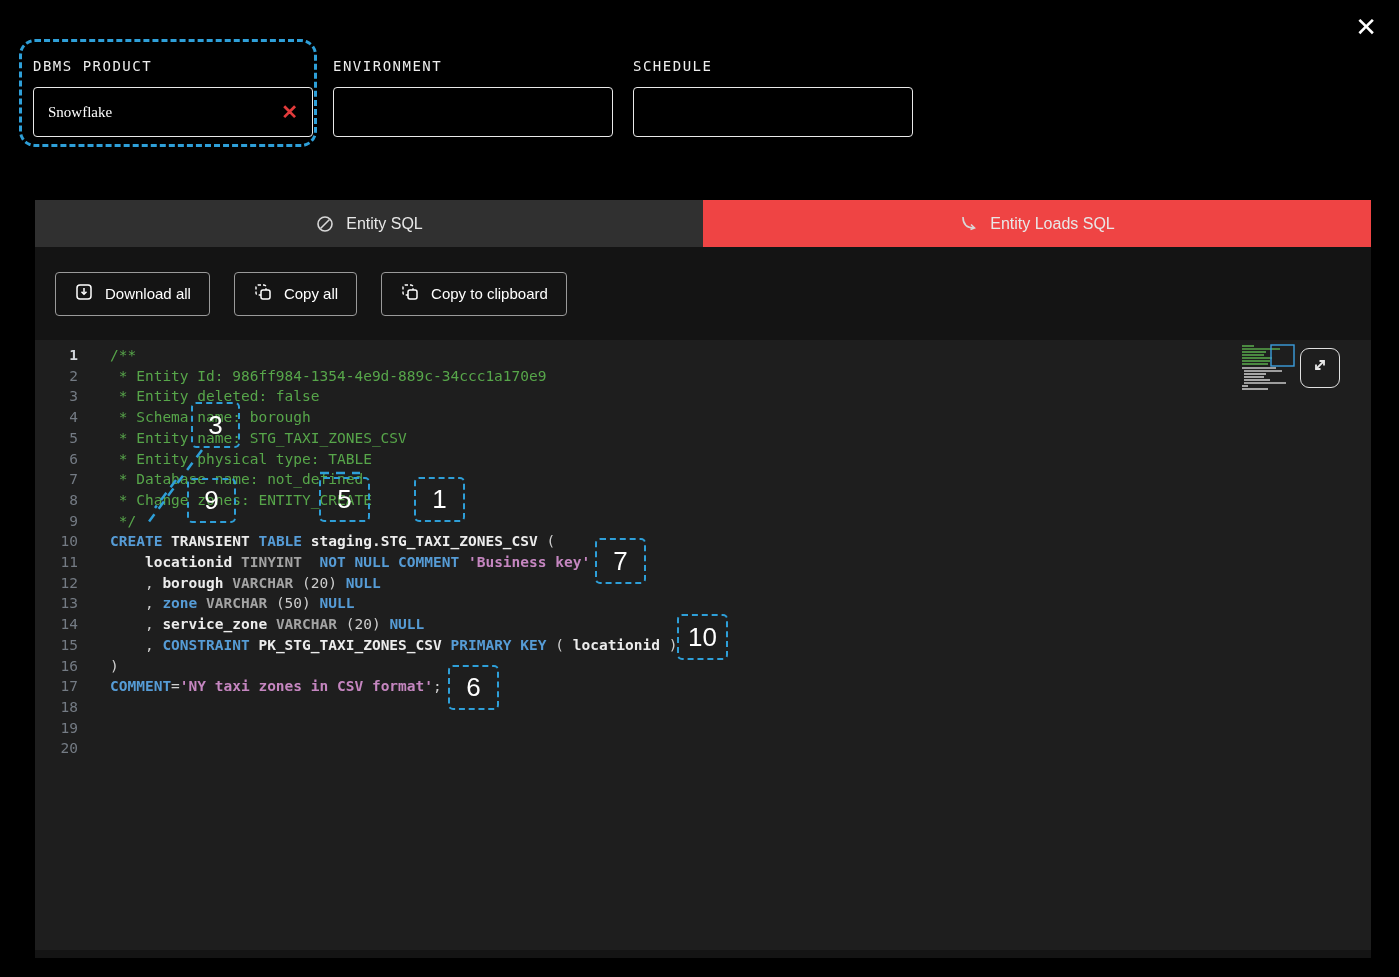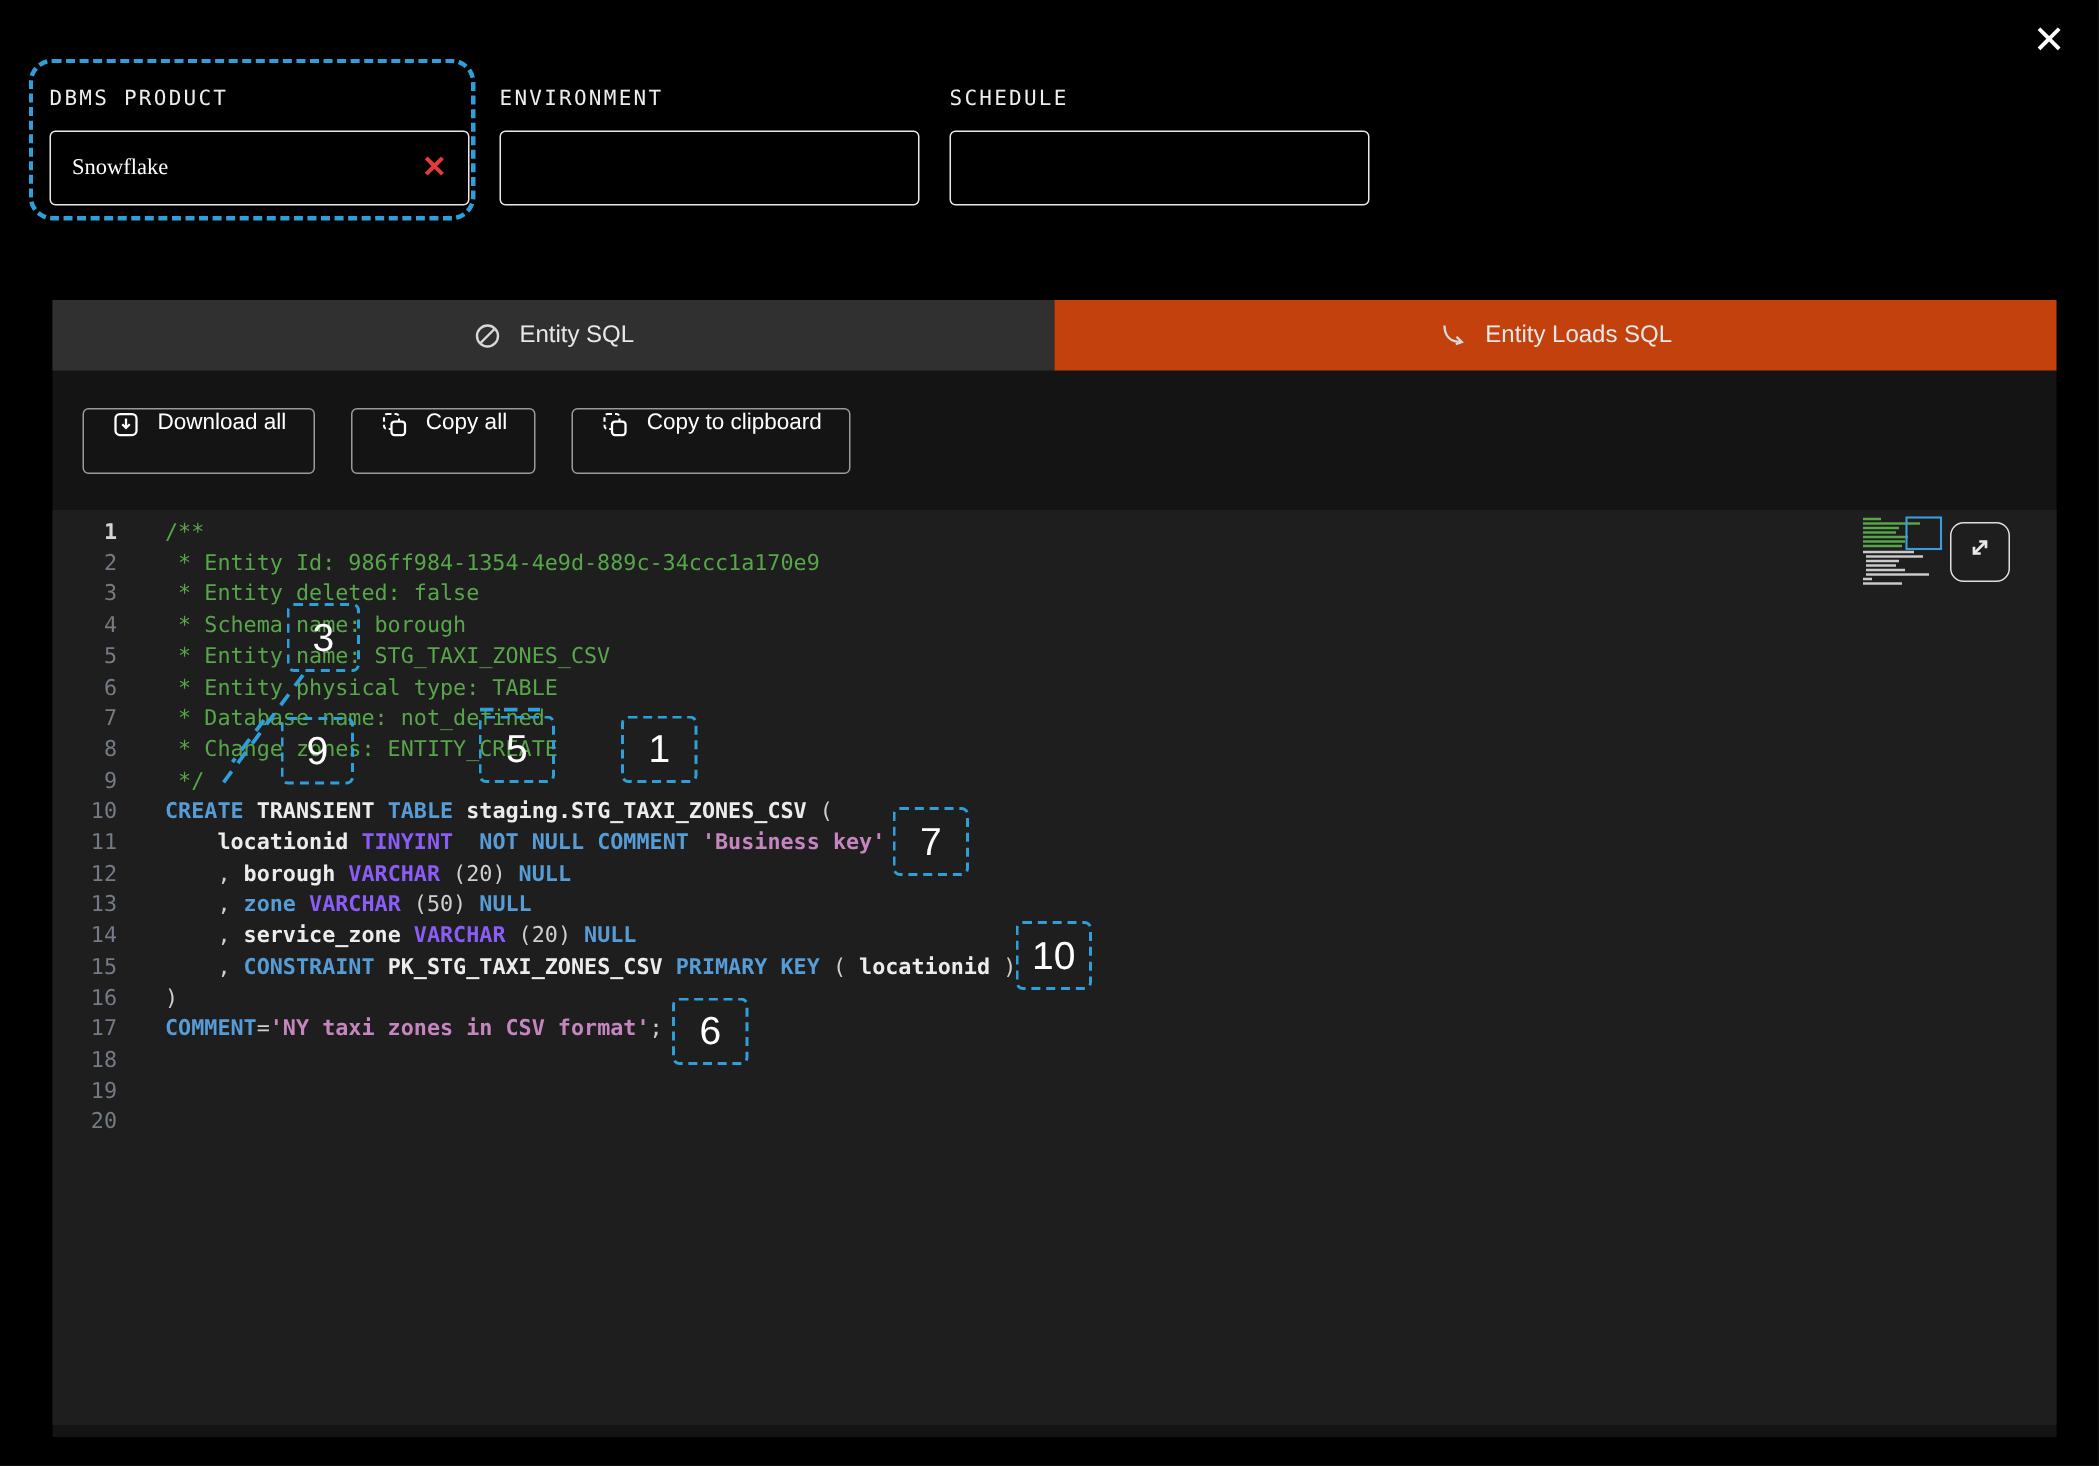--- a/index.html
+++ b/index.html
@@ -40,46 +40,46 @@
     position:absolute; left:19px; top:39px; width:298px; height:108px;
     border:3px dashed #2e9fd8; border-radius:16px; pointer-events:none;
   }
 
   
   .panel { position:absolute; left:35px; top:200px; width:1336px; height:758px; background:#141414; }
 
   .tabbar { display:flex; height:47px; }
   .tab {
     flex:1; display:flex; align-items:center; justify-content:center; gap:11px;
-    font-size:16px; color:#e8e8e8; background:#c2410c; cursor:pointer;
+    font-size:16px; color:#e8e8e8; background:#ef4444; cursor:pointer;
   }
   .tab.active { background:#303030; }
   .tab svg { display:block; }
 
   .toolbar { height:93px; display:flex; align-items:center; padding-left:20px; gap:24px; }
   .tbtn {
-    display:flex; gap:11px; height:44px; padding:0 18px;
+    display:flex; align-items:center; gap:11px; height:44px; padding:0 18px;
     border:1px solid #9a9a9a; border-radius:4px; background:transparent;
     font-size:15px; color:#fff; cursor:pointer; font-family:"Liberation Sans", sans-serif;
   }
 
   
   .code-area {
     position:absolute; left:0; top:140px; width:1336px; height:610px;
     background:#1e1e1e; overflow:hidden; padding-top:5px;
     font-family:"DejaVu Sans Mono", monospace; font-size:14.5px; line-height:20.7px;
   }
   .code-line { display:flex; white-space:pre; }
   .ln { width:43px; text-align:right; color:#747b84; flex:none; user-select:none; }
   .ln-active { color:#d2d6db; font-weight:bold; }
   .lc { margin-left:32px; }
 
   .tok-c { color:#57a64a; }
   .tok-k { color:#569cd6; font-weight:bold; }
-  .tok-t { color:#8b5cf6; font-weight:bold; }
+  .tok-t { color:#a3a3a3; font-weight:bold; }
   .tok-s { color:#c586c0; font-weight:bold; }
   .tok-p { color:#cfcfcf; }
   .tok-i { color:#ececec; font-weight:bold; }
 
   .minimap { position:absolute; top:4px; right:75px; width:56px; height:52px; }
   .expand-btn {
     position:absolute; top:8px; right:31px; width:40px; height:40px;
     border:1.5px solid #e0e0e0; border-radius:9px; background:#1e1e1e;
     display:flex; align-items:center; justify-content:center; cursor:pointer;
   }

